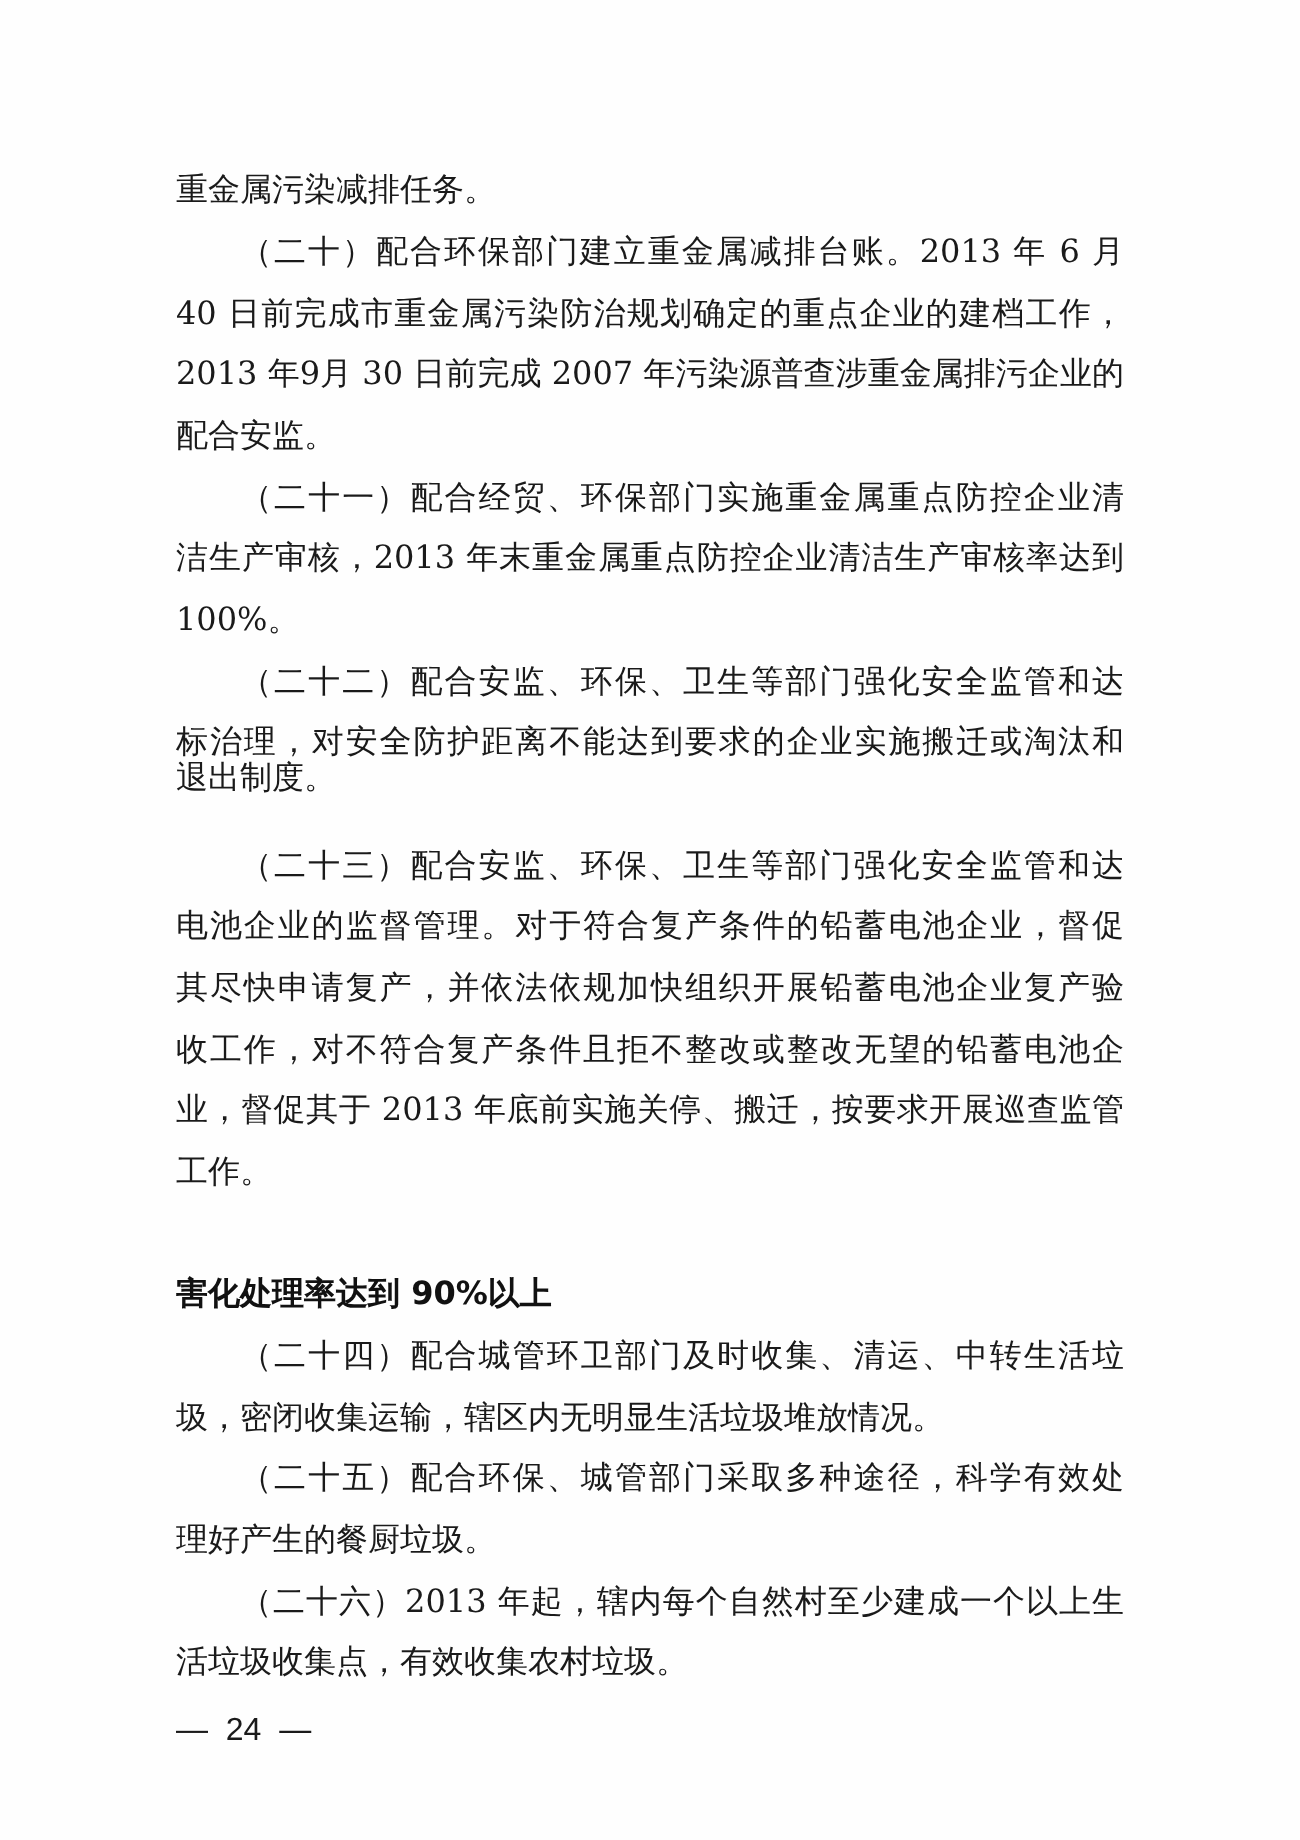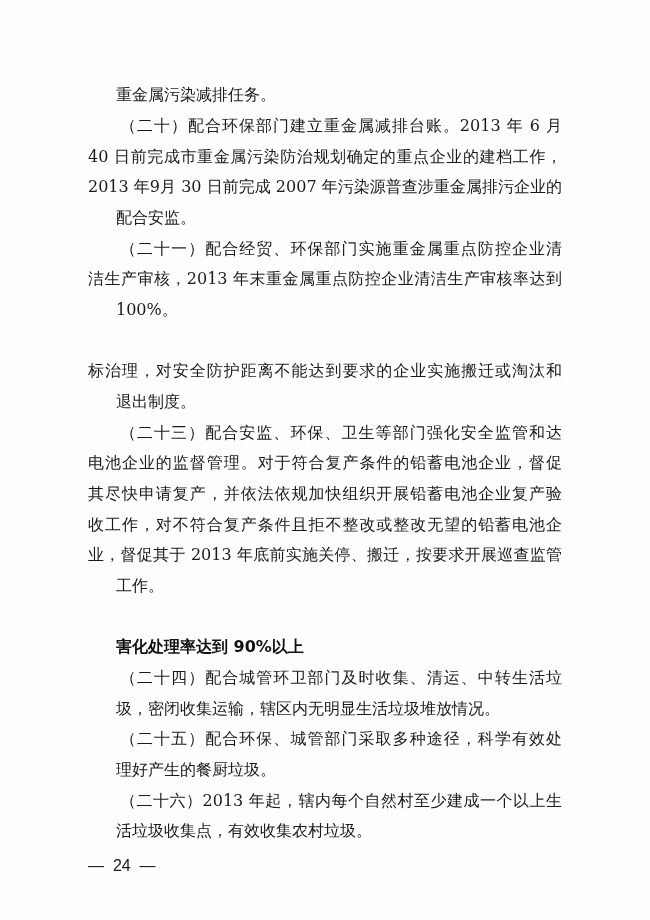--- a/index.html
+++ b/index.html
@@ -12,21 +12,21 @@
     height: 22px;
     font-family: "DejaVu Serif", "Liberation Serif", serif;
     font-size: 16px;
     line-height: 22px;
     color: #1a1a1a;
     white-space: nowrap;
     text-align: justify;
     text-align-last: justify;
   }
   .line.indent { left: 120px; width: 442px; }
-  .line.short { text-align-last: left; margin-left: 28px; }
+  .line.short { text-align-last: left; }
   .line.heading {
     font-family: "DejaVu Sans", "Liberation Sans", sans-serif;
     font-weight: bold;
     color: #111;
   }
   .pagenum {
     position: absolute;
     left: 88px;
     top: 857px;
     font-family: "Liberation Sans", "DejaVu Sans", sans-serif;
@@ -40,22 +40,23 @@
 
 <div class="page">
   <div class="line short" style="top:84px">重金属污染减排任务。</div>
   <div class="line indent" style="top:115px">（二十）配合环保部门建立重金属减排台账。2013 年 6 月</div>
   <div class="line" style="top:146px">40 日前完成市重金属污染防治规划确定的重点企业的建档工作，</div>
   <div class="line" style="top:176px">2013 年9月 30 日前完成 2007 年污染源普查涉重金属排污企业的</div>
   <div class="line short" style="top:207px">配合安监。</div>
   <div class="line indent" style="top:238px">（二十一）配合经贸、环保部门实施重金属重点防控企业清</div>
   <div class="line" style="top:268px">洁生产审核，2013 年末重金属重点防控企业清洁生产审核率达到</div>
   <div class="line short" style="top:299px">100%。</div>
+  <div class="line indent" style="top:330px">（二十二）配合安监、环保、卫生等部门强化安全监管和达</div>
   <div class="line" style="top:360px">标治理，对安全防护距离不能达到要求的企业实施搬迁或淘汰和</div>
-  <div class="line short" style="top:391px">退出制度。</div>
+  <div class="line short" style="top:378px">退出制度。</div>
   <div class="line indent" style="top:422px">（二十三）配合安监、环保、卫生等部门强化安全监管和达</div>
   <div class="line" style="top:452px">电池企业的监督管理。对于符合复产条件的铅蓄电池企业，督促</div>
   <div class="line" style="top:483px">其尽快申请复产，并依法依规加快组织开展铅蓄电池企业复产验</div>
   <div class="line" style="top:514px">收工作，对不符合复产条件且拒不整改或整改无望的铅蓄电池企</div>
   <div class="line" style="top:544px">业，督促其于 2013 年底前实施关停、搬迁，按要求开展巡查监管</div>
   <div class="line short" style="top:575px">工作。</div>
   <div class="line short heading" style="top:636px">害化处理率达到 90%以上</div>
   <div class="line indent" style="top:667px">（二十四）配合城管环卫部门及时收集、清运、中转生活垃</div>
   <div class="line short" style="top:698px">圾，密闭收集运输，辖区内无明显生活垃圾堆放情况。</div>
   <div class="line indent" style="top:728px">（二十五）配合环保、城管部门采取多种途径，科学有效处</div>

